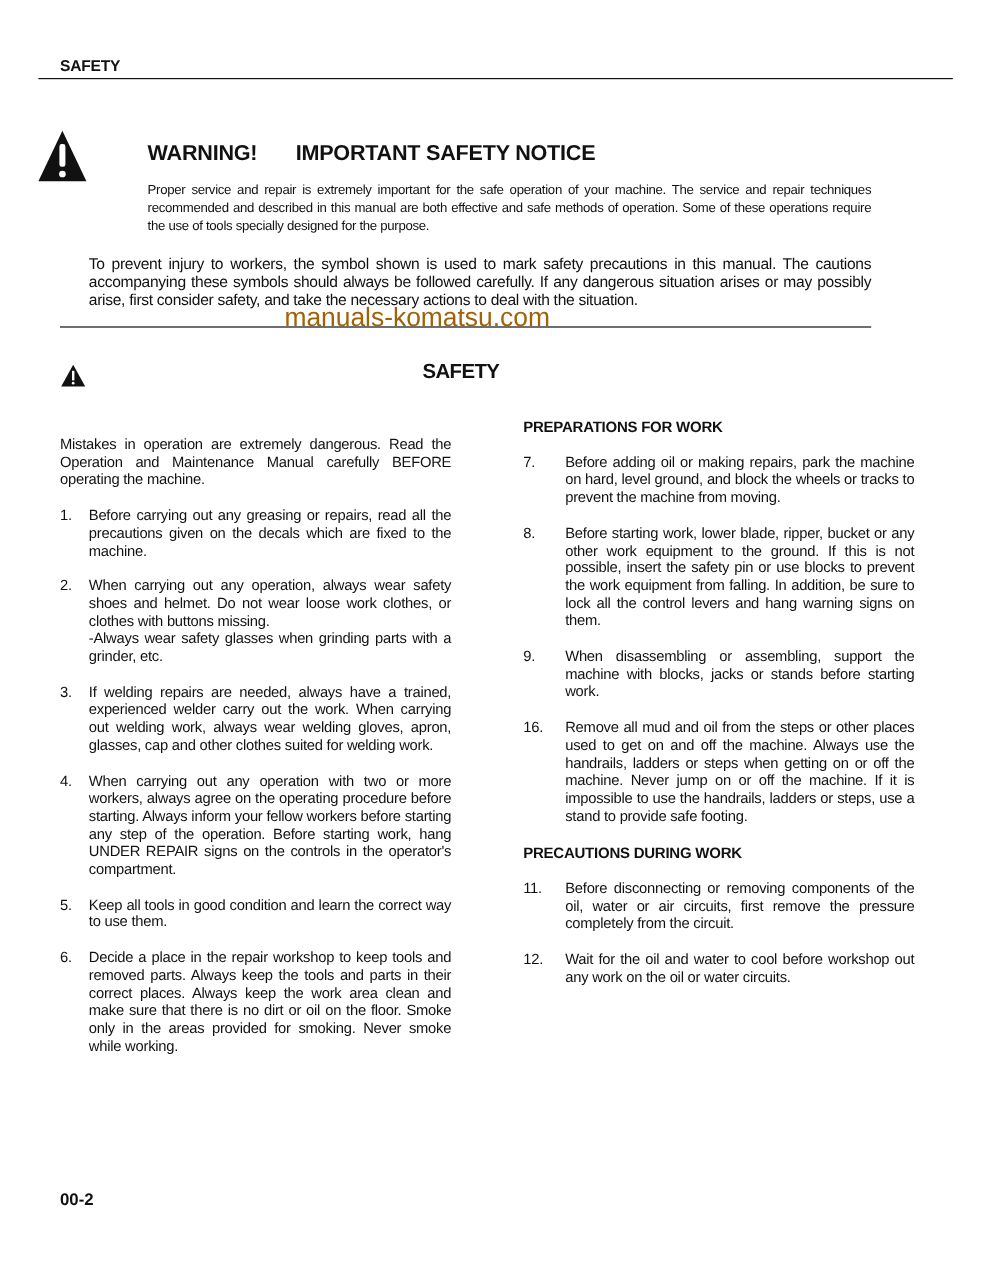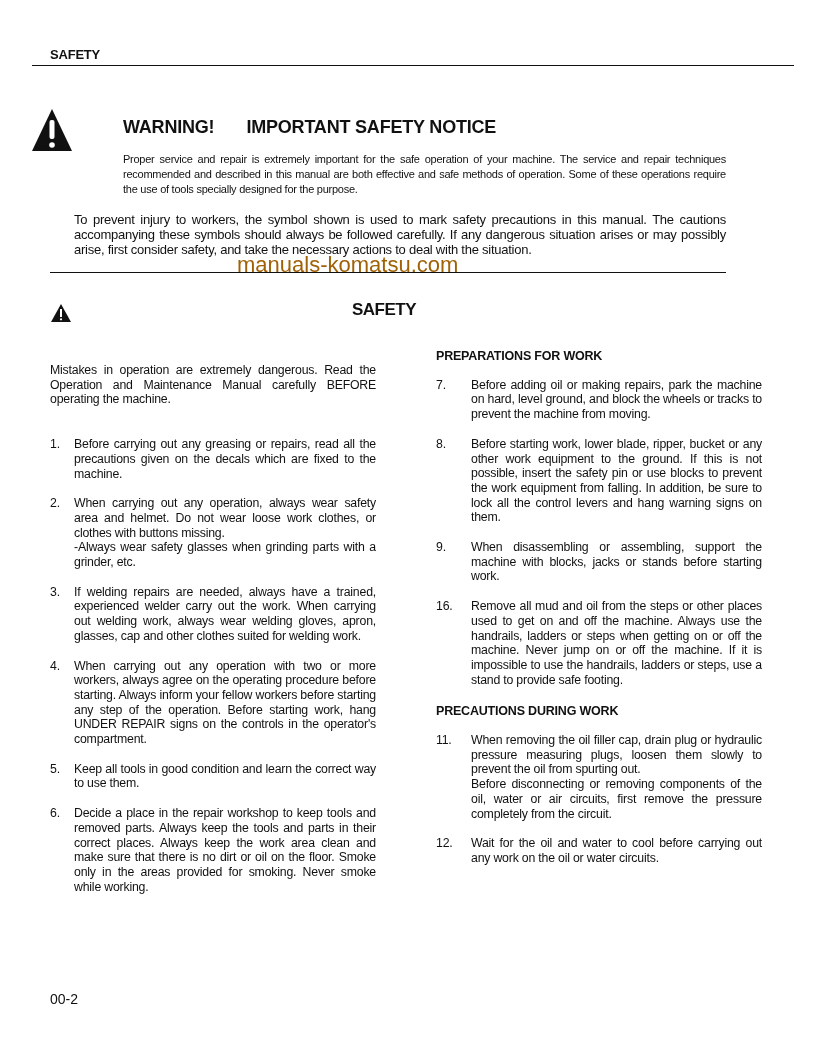--- a/index.html
+++ b/index.html
@@ -16,27 +16,27 @@
   .warn-body { left: 123px; top: 152px; width: 603px; font-size: 11px; line-height: 15px; text-align: justify; letter-spacing: -0.25px; }
   .intro { left: 74px; top: 212px; width: 652px; font-size: 13px; line-height: 15px; text-align: justify; letter-spacing: -0.25px; }
   .mid-rule { left: 50px; top: 272px; width: 676px; height: 1px; background: #111; }
   .watermark { left: 237px; top: 252px; font-size: 22px; color: #a16207; background: transparent; letter-spacing: 0px; }
   .warn-icon-small { left: 50px; top: 303px; width: 22px; height: 20px; }
   .section-title { left: 352px; top: 300px; font-size: 17px; font-weight: bold; letter-spacing: -0.5px; }
   .col { width: 326px; font-size: 12.3px; line-height: 14.7px; letter-spacing: -0.2px; }
   .col-left { left: 50px; top: 363px; }
   .col-right { left: 400px; top: 349px; margin-left: 36px; }
   .sub-h { font-weight: bold; font-size: 12.5px; margin-bottom: 14px; }
-  .para { text-align: justify; margin-bottom: 30px; }
+  .para { text-align: justify; margin-bottom: 15px; }
   .item { display: flex; margin-bottom: 15px; }
   .item .num { flex: 0 0 24px; }
   .col-right .item .num { flex: 0 0 35px; }
   .item .txt { flex: 1; text-align: justify; }
   .item .txt div { text-align: justify; }
-  .page-num { left: 50px; top: 991px; font-size: 14px; font-weight: normal; }
+  .page-num { left: 50px; top: 991px; font-size: 14px; font-weight: bold; }
 </style>
 </head>
 <body>
 
 <div class="abs header-title">SAFETY</div>
 <div class="abs header-rule"></div>
 
 <svg class="abs warn-icon-big" viewBox="0 0 44 46">
   <polygon points="22,2 42,44 2,44" fill="#111"></polygon>
   <rect x="19.5" y="13" width="5" height="19" rx="2" fill="#fff"></rect>
@@ -64,21 +64,21 @@
   <div id="general-list">
       <div class="item">
         <span class="num">1.</span>
         <div class="txt">
           <div>Before carrying out any greasing or repairs, read all the precautions given on the decals which are fixed to the machine.</div>
         </div>
       </div>
       <div class="item">
         <span class="num">2.</span>
         <div class="txt">
-          <div>When carrying out any operation, always wear safety area and helmet. Do not wear loose work clothes, or clothes with buttons missing.</div>
+          <div>When carrying out any operation, always wear safety shoes and helmet. Do not wear loose work clothes, or clothes with buttons missing.</div>
           <div>-Always wear safety glasses when grinding parts with a grinder, etc.</div>
         </div>
       </div>
       <div class="item">
         <span class="num">3.</span>
         <div class="txt">
           <div>If welding repairs are needed, always have a trained, experienced welder carry out the work. When carrying out welding work, always wear welding gloves, apron, glasses, cap and other clothes suited for welding work.</div>
         </div>
       </div>
       <div class="item">
@@ -128,26 +128,25 @@
         <div class="txt">
           <div>Remove all mud and oil from the steps or other places used to get on and off the machine. Always use the handrails, ladders or steps when getting on or off the machine. Never jump on or off the machine. If it is impossible to use the handrails, ladders or steps, use a stand to provide safe footing.</div>
         </div>
       </div>
     </div>
   <div class="sub-h" style="margin-top:17px">PRECAUTIONS DURING WORK</div>
   <div id="during-list">
       <div class="item">
         <span class="num">11.</span>
         <div class="txt">
-          <div>When removing the oil filler cap, drain plug or hydraulic pressure measuring plugs, loosen them slowly to prevent the oil from spurting out.</div>
           <div>Before disconnecting or removing components of the oil, water or air circuits, first remove the pressure completely from the circuit.</div>
         </div>
       </div>
       <div class="item">
         <span class="num">12.</span>
         <div class="txt">
-          <div>Wait for the oil and water to cool before carrying out any work on the oil or water circuits.</div>
+          <div>Wait for the oil and water to cool before workshop out any work on the oil or water circuits.</div>
         </div>
       </div>
     </div>
 </div>
 
 <div class="abs page-num">00-2</div>
 
 </body></html>

